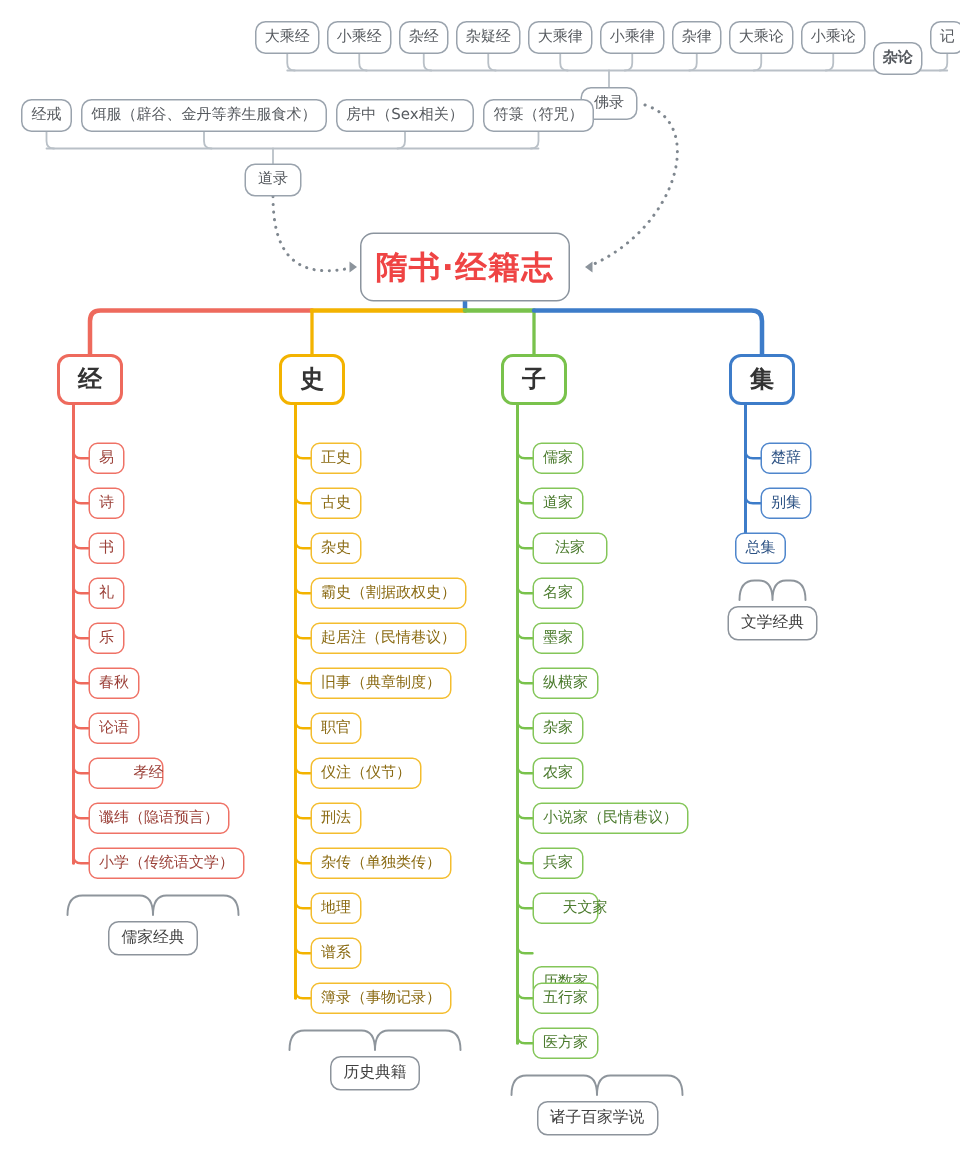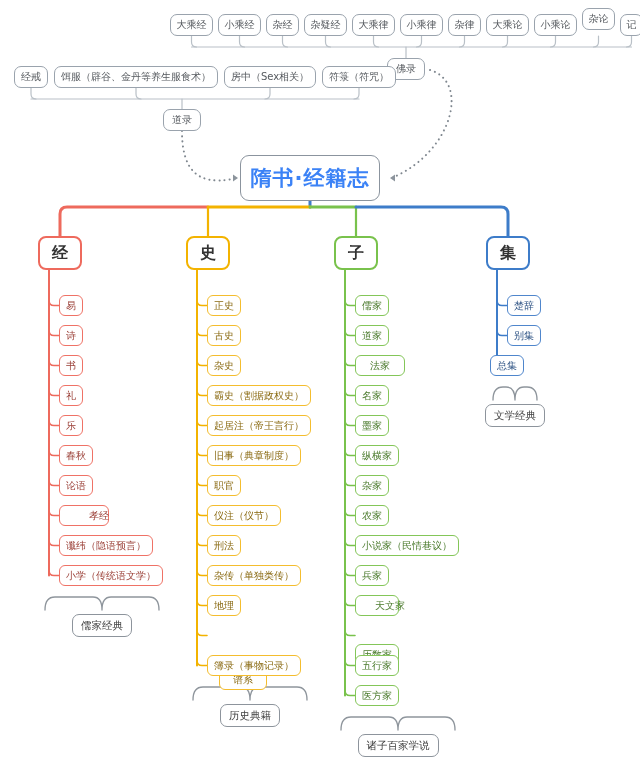--- a/index.html
+++ b/index.html
@@ -32,21 +32,21 @@
 
   
   .root{
     position:absolute;
     left:240px;top:155px;width:140px;height:46px;
     box-sizing:border-box;
     background:#fff;
     border:1.6px solid #8b949e;
     border-radius:9px;
     display:flex;align-items:center;justify-content:center;
-    font-size:21px;font-weight:bold;color:#3b82f6;
+    font-size:21px;font-weight:bold;color:#ef4444;
     letter-spacing:1px;
   }
 
   
   .head{
     position:absolute;
     box-sizing:border-box;
     width:44px;height:34px;
     background:#fff;
     border:2px solid #888;
@@ -166,21 +166,21 @@
   <div id="buddhist-row">
       <div class="node grey" style="left: 170px; top: 14px; width: 43px;">大乘经</div>
       <div class="node grey" style="left: 218px; top: 14px; width: 43px;">小乘经</div>
       <div class="node grey" style="left: 266px; top: 14px; width: 33px;">杂经</div>
       <div class="node grey" style="left: 304px; top: 14px; width: 43px;">杂疑经</div>
       <div class="node grey" style="left: 352px; top: 14px; width: 43px;">大乘律</div>
       <div class="node grey" style="left: 400px; top: 14px; width: 43px;">小乘律</div>
       <div class="node grey" style="left: 448px; top: 14px; width: 33px;">杂律</div>
       <div class="node grey" style="left: 486px; top: 14px; width: 43px;">大乘论</div>
       <div class="node grey" style="left: 534px; top: 14px; width: 43px;">小乘论</div>
-      <div class="node grey" style="left: 582px; top: 8px; width: 33px;">杂论</div>
+      <div class="node grey" style="left: 582px; top: 28px; width: 33px; font-weight: bold;">杂论</div>
       <div class="node grey" style="left: 620px; top: 14px; width: 23px;">记</div>
     </div>
   <div class="node grey" id="fo-lu" style="left:387px;top:58px;width:38px;">佛录</div>
 
   <div id="daoist-row">
       <div class="node grey" style="left: 14px; top: 66px; width: 34px;">经戒</div>
       <div class="node grey" style="left: 54px; top: 66px; width: 164px;">饵服（辟谷、金丹等养生服食术）</div>
       <div class="node grey" style="left: 224px; top: 66px; width: 92px;">房中（Sex相关）</div>
       <div class="node grey" style="left: 322px; top: 66px; width: 74px;">符箓（符咒）</div>
     </div>
@@ -199,28 +199,28 @@
       <div class="leaf c-jing" style="left: 59px; top: 475px; width: 34px;">论语</div>
       <div class="leaf c-jing" style="left: 59px; top: 505px; width: 50px; padding-left: 36px;">孝经</div>
       <div class="leaf c-jing" style="left: 59px; top: 535px; width: 94px;">谶纬（隐语预言）</div>
       <div class="leaf c-jing" style="left: 59px; top: 565px; width: 104px;">小学（传统语文学）</div>
       <div class="node caption" style="left: 72px; top: 614px; width: 60px;">儒家经典</div>
       <div class="head c-shi" style="left: 186px; top: 236px;">史</div>
       <div class="leaf c-shi" style="left: 207px; top: 295px; width: 34px;">正史</div>
       <div class="leaf c-shi" style="left: 207px; top: 325px; width: 34px;">古史</div>
       <div class="leaf c-shi" style="left: 207px; top: 355px; width: 34px;">杂史</div>
       <div class="leaf c-shi" style="left: 207px; top: 385px; width: 104px;">霸史（割据政权史）</div>
-      <div class="leaf c-shi" style="left: 207px; top: 415px; width: 104px;">起居注（帝王言行）</div>
+      <div class="leaf c-shi" style="left: 207px; top: 415px; width: 104px;">起居注（民情巷议）</div>
       <div class="leaf c-shi" style="left: 207px; top: 445px; width: 94px;">旧事（典章制度）</div>
       <div class="leaf c-shi" style="left: 207px; top: 475px; width: 34px;">职官</div>
       <div class="leaf c-shi" style="left: 207px; top: 505px; width: 74px;">仪注（仪节）</div>
       <div class="leaf c-shi" style="left: 207px; top: 535px; width: 34px;">刑法</div>
       <div class="leaf c-shi" style="left: 207px; top: 565px; width: 94px;">杂传（单独类传）</div>
       <div class="leaf c-shi" style="left: 207px; top: 595px; width: 34px;">地理</div>
-      <div class="leaf c-shi" style="left: 219px; top: 625px; width: 48px; margin-top: 44px;">谱系</div>
+      <div class="leaf c-shi" style="left: 207px; top: 625px; width: 34px;">谱系</div>
       <div class="leaf c-shi" style="left: 207px; top: 655px; width: 94px;">簿录（事物记录）</div>
       <div class="node caption" style="left: 220px; top: 704px; width: 60px;">历史典籍</div>
       <div class="head c-zi" style="left: 334px; top: 236px;">子</div>
       <div class="leaf c-zi" style="left: 355px; top: 295px; width: 34px;">儒家</div>
       <div class="leaf c-zi" style="left: 355px; top: 325px; width: 34px;">道家</div>
       <div class="leaf c-zi" style="left: 355px; top: 355px; width: 50px;">法家</div>
       <div class="leaf c-zi" style="left: 355px; top: 385px; width: 34px;">名家</div>
       <div class="leaf c-zi" style="left: 355px; top: 415px; width: 34px;">墨家</div>
       <div class="leaf c-zi" style="left: 355px; top: 445px; width: 44px;">纵横家</div>
       <div class="leaf c-zi" style="left: 355px; top: 475px; width: 34px;">杂家</div>

